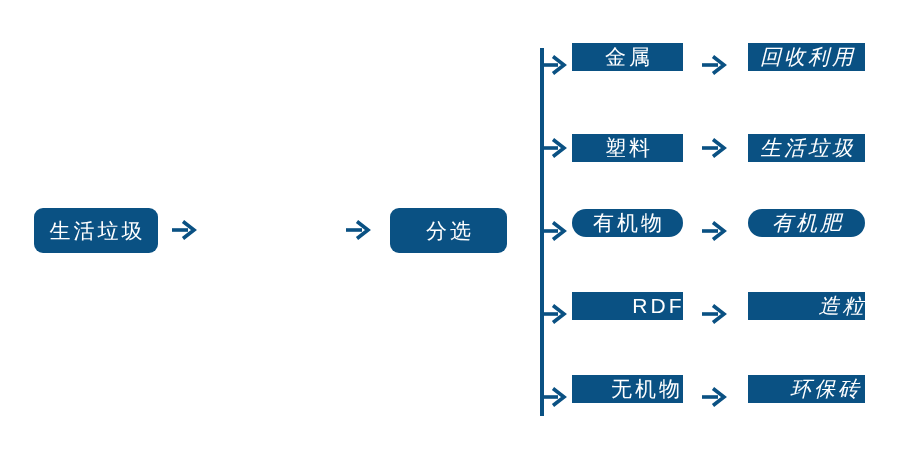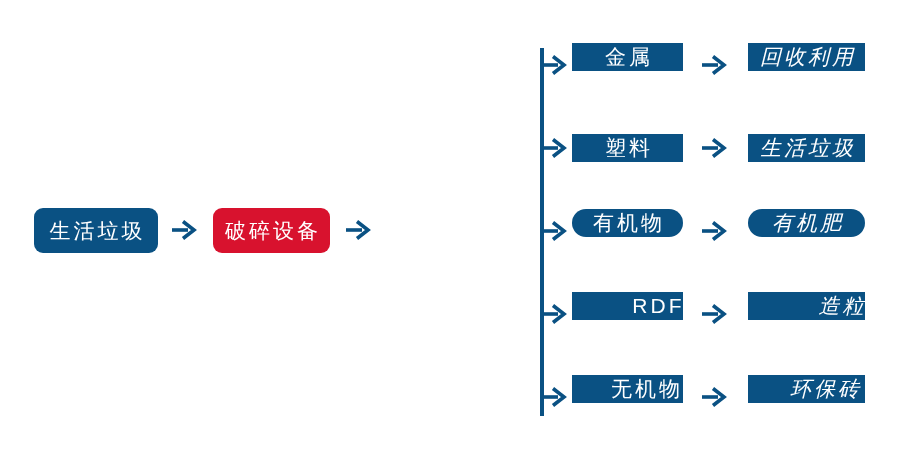--- a/index.html
+++ b/index.html
@@ -79,31 +79,31 @@
     <span>生活垃圾</span>
   </div>
 
   <div class="arrow a-c1">
     <svg viewBox="0 0 26 24" width="26" height="24" aria-hidden="true">
       <line x1="1" y1="12" x2="17" y2="12"></line>
       <polyline points="12,3.5 23,12 12,20.5"></polyline>
     </svg>
   </div>
 
-  <div class="node chain-node n-b2" style="background-color: rgb(216, 18, 46);">
-    <span>破碎设备</span>
-  </div>
 
   <div class="arrow a-c2">
     <svg viewBox="0 0 26 24" width="26" height="24" aria-hidden="true">
       <line x1="1" y1="12" x2="17" y2="12"></line>
       <polyline points="12,3.5 23,12 12,20.5"></polyline>
     </svg>
   </div>
 
+  <div class="node chain-node n-b3" style="background-color: rgb(10, 81, 131);">
+    <span>分选</span>
+  </div>
 
   <div class="vline"></div>
 
   <div class="r0">
     <div class="arrow a-line">
       <svg viewBox="0 0 26 24" width="26" height="24">
           <line x1="1" y1="12" x2="17" y2="12"></line>
           <polyline points="12,3.5 23,12 12,20.5"></polyline>
         </svg>
     </div>

